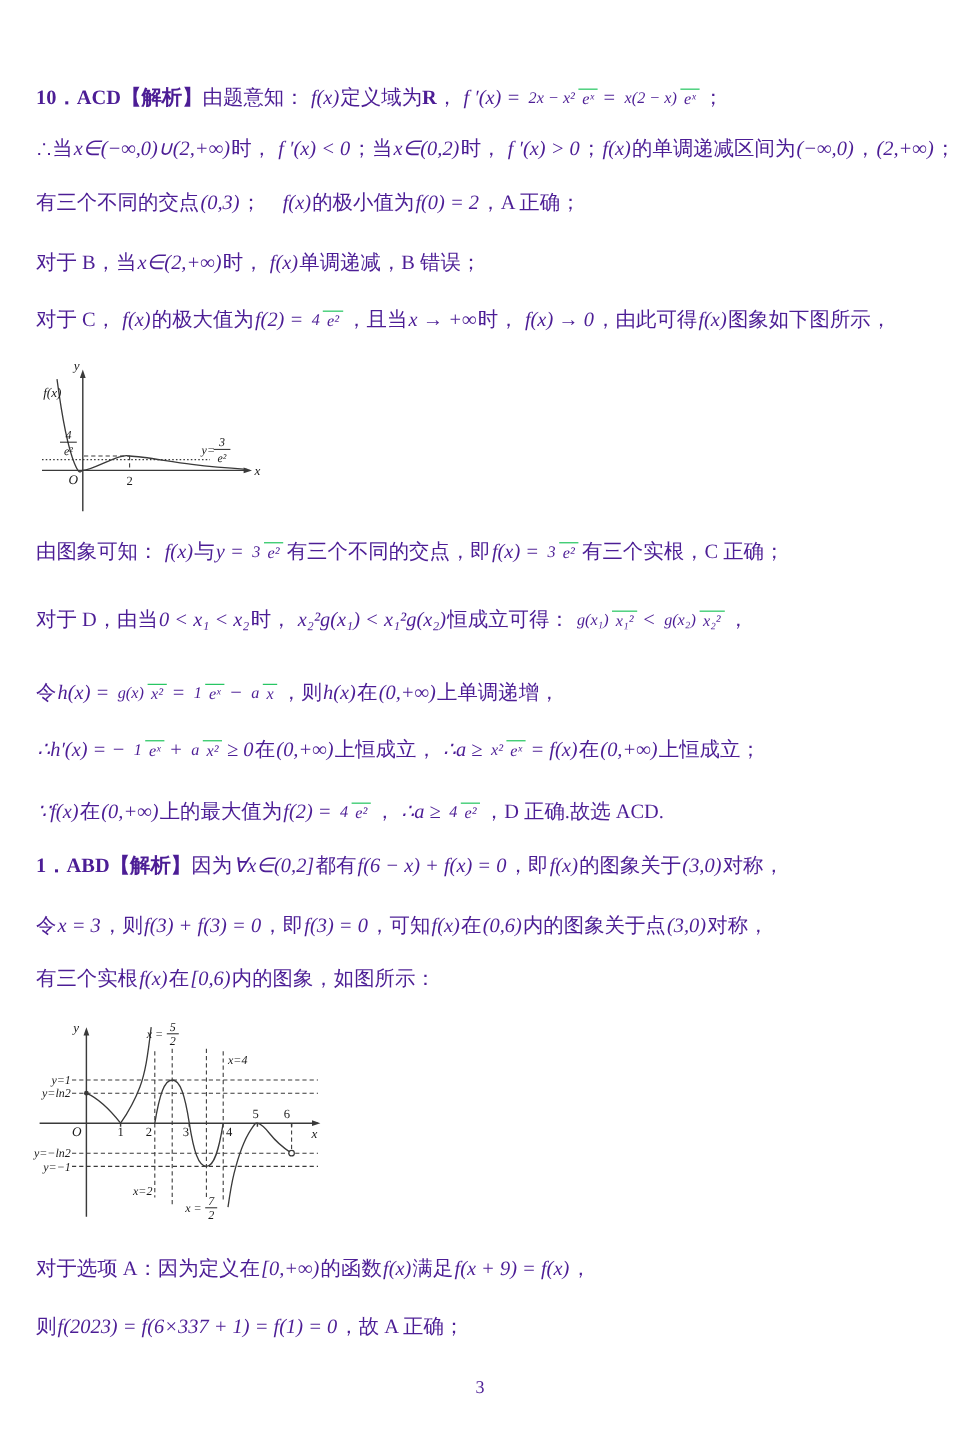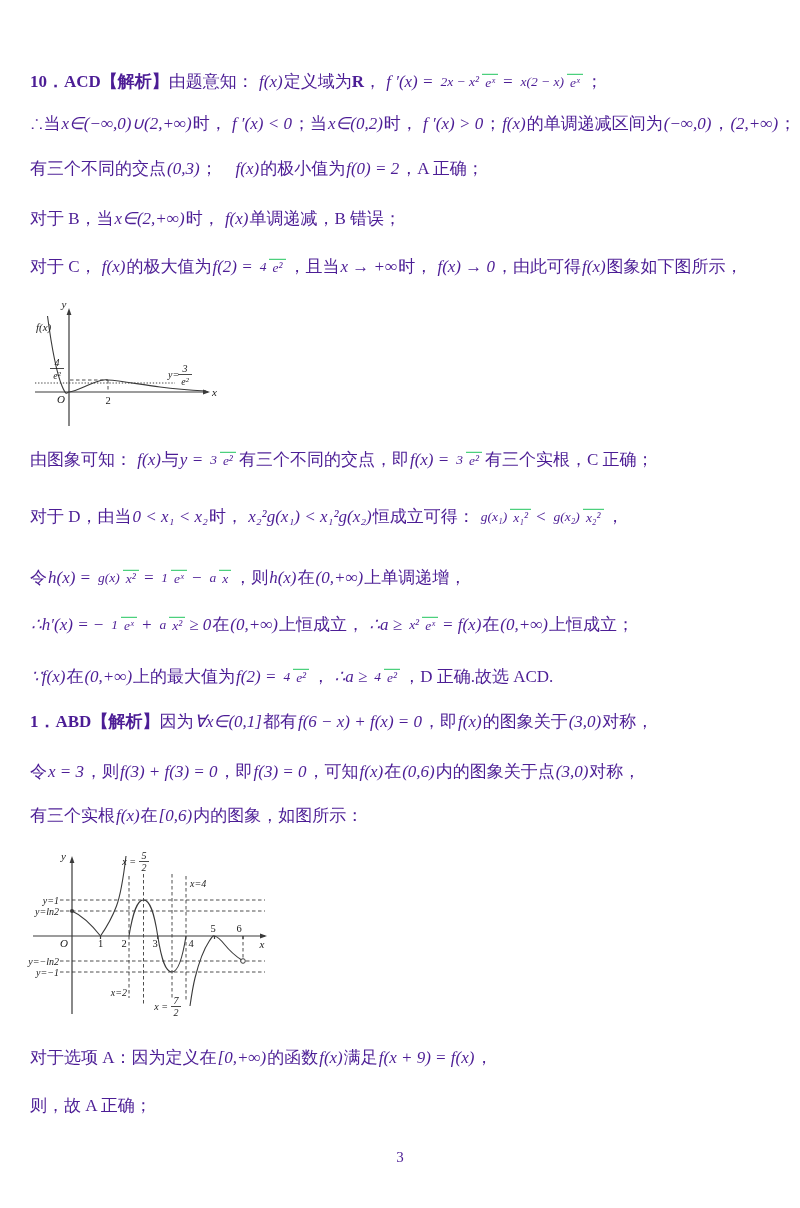--- a/index.html
+++ b/index.html
@@ -68,21 +68,21 @@
       <text class="fig-sm" x="165" y="87" text-anchor="middle">e²</text>
     </svg>
   </div>
 
   <div class="line" style="top:460px"><span class="seg-t">由图象可知： </span><span class="seg-m">f(x)</span><span class="seg-t">与</span><span class="seg-m">y =</span><span class="frac"><span class="num">3</span><span class="den">e²</span></span><span class="seg-t">有三个不同的交点，即</span><span class="seg-m">f(x) =</span><span class="frac"><span class="num">3</span><span class="den">e²</span></span><span class="seg-t">有三个实根，C 正确；</span></div>
   <div class="line" style="top:517px"><span class="seg-t">对于 D，由当</span><span class="seg-m">0 &lt; x₁ &lt; x₂</span><span class="seg-t">时， </span><span class="seg-m">x₂²g(x₁) &lt; x₁²g(x₂)</span><span class="seg-t">恒成立可得：</span><span class="frac"><span class="num">g(x₁)</span><span class="den">x₁²</span></span><span class="seg-m">&lt;</span><span class="frac"><span class="num">g(x₂)</span><span class="den">x₂²</span></span><span class="seg-t">，</span></div>
   <div class="line" style="top:578px"><span class="seg-t">令</span><span class="seg-m">h(x) =</span><span class="frac"><span class="num">g(x)</span><span class="den">x²</span></span><span class="seg-m">=</span><span class="frac"><span class="num">1</span><span class="den">eˣ</span></span><span class="seg-m">−</span><span class="frac"><span class="num">a</span><span class="den">x</span></span><span class="seg-t">，则</span><span class="seg-m">h(x)</span><span class="seg-t">在</span><span class="seg-m">(0,+∞)</span><span class="seg-t">上单调递增，</span></div>
   <div class="line" style="top:625px"><span class="seg-m">∴h′(x) = −</span><span class="frac"><span class="num">1</span><span class="den">eˣ</span></span><span class="seg-m">+</span><span class="frac"><span class="num">a</span><span class="den">x²</span></span><span class="seg-m">≥ 0</span><span class="seg-t">在</span><span class="seg-m">(0,+∞)</span><span class="seg-t">上恒成立， </span><span class="seg-m">∴a ≥</span><span class="frac"><span class="num">x²</span><span class="den">eˣ</span></span><span class="seg-m">= f(x)</span><span class="seg-t">在</span><span class="seg-m">(0,+∞)</span><span class="seg-t">上恒成立；</span></div>
   <div class="line" style="top:677px"><span class="seg-m">∵f(x)</span><span class="seg-t">在</span><span class="seg-m">(0,+∞)</span><span class="seg-t">上的最大值为</span><span class="seg-m">f(2) =</span><span class="frac"><span class="num">4</span><span class="den">e²</span></span><span class="seg-t">， </span><span class="seg-m">∴a ≥</span><span class="frac"><span class="num">4</span><span class="den">e²</span></span><span class="seg-t">，D 正确.故选 ACD.</span></div>
 
-  <div class="line" style="top:722px"><span class="seg-b">1．ABD【解析】</span><span class="seg-t">因为</span><span class="seg-m">∀x∈(0,1]</span><span class="seg-t">都有</span><span class="seg-m">f(6 − x) + f(x) = 0</span><span class="seg-t">，即</span><span class="seg-m">f(x)</span><span class="seg-t">的图象关于</span><span class="seg-m">(3,0)</span><span class="seg-t">对称，</span></div>
+  <div class="line" style="top:722px"><span class="seg-b">1．ABD【解析】</span><span class="seg-t">因为</span><span class="seg-m">∀x∈(0,2]</span><span class="seg-t">都有</span><span class="seg-m">f(6 − x) + f(x) = 0</span><span class="seg-t">，即</span><span class="seg-m">f(x)</span><span class="seg-t">的图象关于</span><span class="seg-m">(3,0)</span><span class="seg-t">对称，</span></div>
   <div class="line" style="top:772px"><span class="seg-t">令</span><span class="seg-m">x = 3</span><span class="seg-t">，则</span><span class="seg-m">f(3) + f(3) = 0</span><span class="seg-t">，即</span><span class="seg-m">f(3) = 0</span><span class="seg-t">，可知</span><span class="seg-m">f(x)</span><span class="seg-t">在</span><span class="seg-m">(0,6)</span><span class="seg-t">内的图象关于点</span><span class="seg-m">(3,0)</span><span class="seg-t">对称，</span></div>
   <div class="line" style="top:816px"><span class="seg-t">有三个实根</span><span class="seg-m">f(x)</span><span class="seg-t">在</span><span class="seg-m">[0,6)</span><span class="seg-t">内的图象，如图所示：</span></div>
 
   <div class="figure" style="left:15px;top:846px">
     <svg width="270" height="177" viewBox="0 0 270 177">
 
       <line class="fig-dash" x1="45" y1="54" x2="250" y2="54"></line>
       <line class="fig-dash" x1="45" y1="65" x2="250" y2="65"></line>
       <line class="fig-dash" x1="45" y1="115" x2="250" y2="115"></line>
       <line class="fig-dash" x1="45" y1="126" x2="250" y2="126"></line>
@@ -133,16 +133,16 @@
       <text class="fig-num" x="85.5" y="101" text-anchor="middle">1</text>
       <text class="fig-num" x="109" y="101" text-anchor="middle">2</text>
       <text class="fig-num" x="140" y="101" text-anchor="middle">3</text>
       <text class="fig-num" x="176" y="101" text-anchor="middle">4</text>
       <text class="fig-num" x="198" y="86" text-anchor="middle">5</text>
       <text class="fig-num" x="224" y="86" text-anchor="middle">6</text>
     </svg>
   </div>
 
   <div class="line" style="top:1058px"><span class="seg-t">对于选项 A：因为定义在</span><span class="seg-m">[0,+∞)</span><span class="seg-t">的函数</span><span class="seg-m">f(x)</span><span class="seg-t">满足</span><span class="seg-m">f(x + 9) = f(x)</span><span class="seg-t">，</span></div>
-  <div class="line" style="top:1106px"><span class="seg-t">则</span><span class="seg-t">，故 A 正确；</span></div>
+  <div class="line" style="top:1106px"><span class="seg-t">则</span><span class="seg-m">f(2023) = f(6×337 + 1) = f(1) = 0</span><span class="seg-t">，故 A 正确；</span></div>
 
   <div class="pageno" style="top:1157px">3</div>
 </div>
 
 </body></html>

